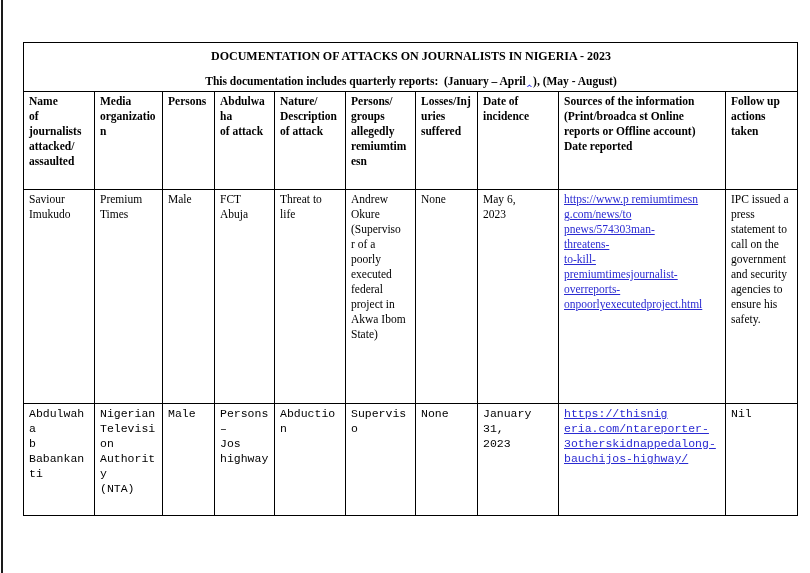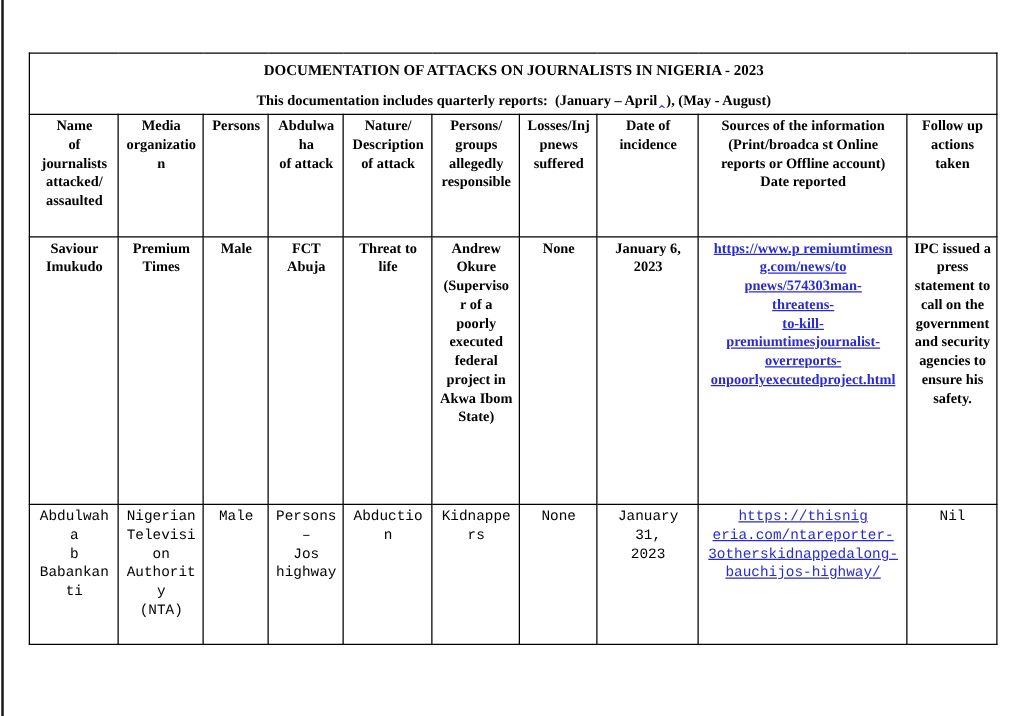--- a/index.html
+++ b/index.html
@@ -25,32 +25,32 @@
   table.doc-table {
     position: absolute;
     left: 23px; top: 42px;
     width: 774px;
     border-collapse: collapse;
     table-layout: fixed;
   }
   .doc-table th, .doc-table td {
     border: 1.5px solid #000000;
     vertical-align: top;
-    text-align: center;
+    text-align: left;
     padding: 2px 4px 2px 5px;
     font-size: 11.5px;
     line-height: 15px;
     white-space: pre-line;
     overflow-wrap: break-word;
     word-wrap: break-word;
   }
   .doc-table th { font-weight: bold; }
   .row-title  { height: 39px; }
   .row-header { height: 98px; }
-  .row-1      { height: 214px; font-weight: bold; }
+  .row-1      { height: 214px; }
   .row-2      { height: 112px; font-family: Liberation Mono, monospace; }
   td.title-cell {
     text-align: center;
     white-space: normal;
     padding-top: 4px;
   }
   .doc-title {
     font-weight: bold;
     font-size: 12px;
     line-height: 14px;
@@ -113,23 +113,23 @@
 n</th>
         <th>Persons</th>
         <th>Abdulwaha
 of attack</th>
         <th>Nature/
 Description
 of attack</th>
         <th>Persons/
 groups
 allegedly
-responsible</th>
+remiumtimesn</th>
         <th>Losses/Inj
-pnews
+uries
 suffered</th>
         <th>Date of
 incidence</th>
         <th>Sources of the information
 (Print/broadca st Online
 reports or Offline account)
 Date reported</th>
         <th>Follow up
 actions
 taken</th>
@@ -150,21 +150,21 @@
 Okure
 (Superviso
 r of a
 poorly
 executed
 federal
 project in
 Akwa Ibom
 State)</td>
         <td>None</td>
-        <td>January 6,
+        <td>May 6,
 2023</td>
         <td><a class="source-link" href="#">https://www.p remiumtimesn
 g.com/news/to
 pnews/574303man-
 threatens-
 to-kill-
 premiumtimesjournalist-
 overreports-
 onpoorlyexecutedproject.html</a></td>
         <td>IPC issued a
@@ -183,21 +183,21 @@
 Babankanti</td>
         <td>Nigerian
 Television
 Authority
 (NTA)</td>
         <td>Male</td>
         <td>Persons –
 Jos
 highway</td>
         <td>Abduction</td>
-        <td>Kidnappers</td>
+        <td>Superviso</td>
         <td>None</td>
         <td>January 31,
 2023</td>
         <td><a class="source-link" href="#">https://thisnig
 eria.com/ntareporter-
 3otherskidnappedalong-
 bauchijos-highway/</a></td>
         <td>Nil</td>
       </tr>
     </tbody>

